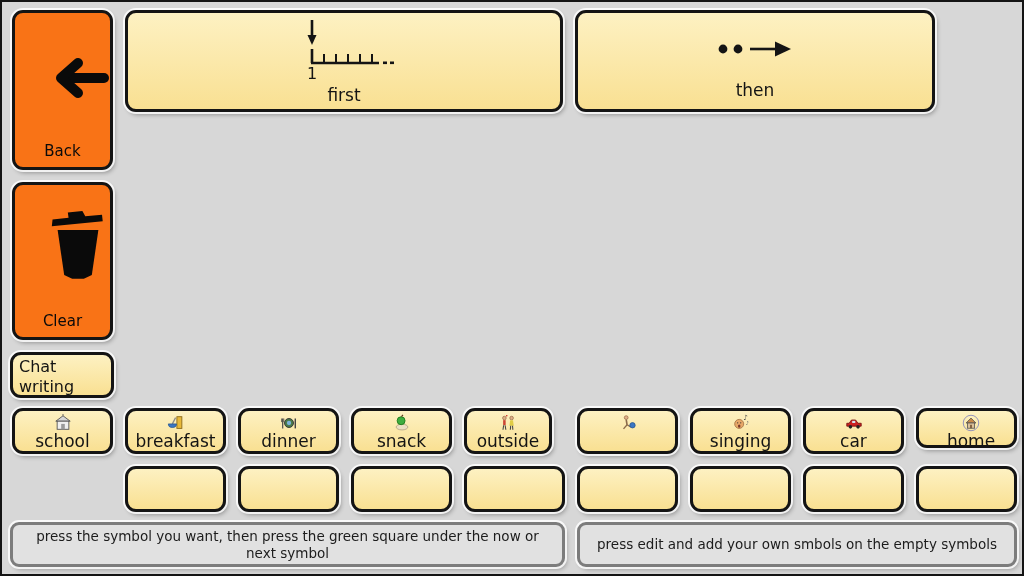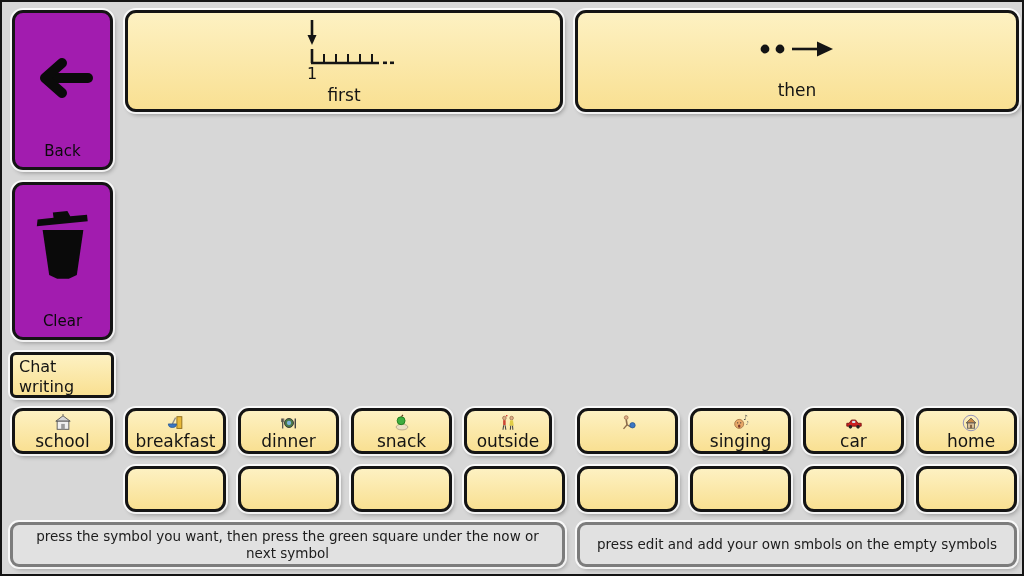--- a/index.html
+++ b/index.html
@@ -6,32 +6,32 @@
   .app{
     position:relative;width:1024px;height:576px;
     background:#d7d7d7;border:2px solid #141414;box-sizing:border-box;
     font-family:"DejaVu Sans",sans-serif;color:#141414;overflow:hidden;
   }
   .btn{position:absolute;box-sizing:border-box;border:3px solid #141414;border-radius:11px;
        box-shadow:0 0 0 2px rgba(255,255,255,.85), 2px 3px 4px rgba(0,0,0,.30);
        display:flex;flex-direction:column;align-items:center;justify-content:center;
        cursor:pointer;}
   .yellow{background:linear-gradient(#fdf1c2,#f9e092);}
-  .blue{background:#a21caf;}
+  .blue{background:#f97316;align-items:flex-end;}
   .graybox{position:absolute;box-sizing:border-box;background:#e1e1e1;border:3px solid #7c7c7c;
        border-radius:9px;box-shadow:0 0 0 2px rgba(255,255,255,.85), 2px 3px 4px rgba(0,0,0,.25);
        display:flex;align-items:center;justify-content:center;text-align:center;
        font-size:13.5px;line-height:17px;color:#1c1c1c;padding:2px 10px;}
   .navlabel{position:absolute;bottom:7px;left:0;right:0;text-align:center;font-size:15px;color:#0a0a0a;}
   .seq-label{font-size:17px;margin-top:1px;}
   .sym{padding-top:3px;justify-content:flex-start;}
   .sym .ic{height:18px;display:flex;align-items:center;justify-content:center;}
   .sym .lb{font-size:17px;line-height:19px;}
   .chatbtn{align-items:flex-start;justify-content:flex-start;overflow:hidden;
-       font-size:16px;line-height:20px;padding:2px 0 0 6px;text-align:left;border-radius:6px;}
+       font-size:16px;line-height:20px;padding:2px 0 0 6px;text-align:left;}
 </style>
 </head>
 <body>
 
 <div class="app">
 
   <div class="btn blue" style="left:10px;top:8px;width:101px;height:160px;">
     <span style="margin-bottom:20px;">
       <svg width="62" height="44" viewBox="0 0 62 44">
         <line x1="56" y1="22" x2="20" y2="22" stroke="#0a0a0a" stroke-width="10" stroke-linecap="round"></line>
@@ -54,21 +54,21 @@
         <line x1="76" y1="36" x2="76" y2="45" stroke="#141414" stroke-width="2"></line>
         <line x1="88" y1="36" x2="88" y2="45" stroke="#141414" stroke-width="2"></line>
         <rect x="99" y="43.5" width="4" height="2.6" fill="#141414"></rect>
         <rect x="106" y="43.5" width="4" height="2.6" fill="#141414"></rect>
         <text x="28" y="61" text-anchor="middle" font-size="16" fill="#141414">1</text>
       </svg>
     </span>
     <span class="seq-label">first</span>
   </div>
 
-  <div class="btn yellow" style="left:573px;top:8px;width:444px;height:102px;">
+  <div class="btn yellow" style="left:573px;top:8px;width:360px;height:102px;">
     <span style="margin-top:14px;">
       <svg width="82" height="26" viewBox="0 0 82 26">
         <circle cx="9" cy="13" r="4.4" fill="#141414"></circle>
         <circle cx="24" cy="13" r="4.4" fill="#141414"></circle>
         <line x1="36" y1="13" x2="62" y2="13" stroke="#141414" stroke-width="2.6"></line>
         <polygon points="61,5.5 61,20.5 77,13" fill="#141414"></polygon>
       </svg>
     </span>
     <span class="seq-label" style="margin-top:14px;">then</span>
   </div>
@@ -184,21 +184,21 @@
       <svg width="18" height="18" viewBox="0 0 20 20">
         <path d="M2 13.5 h16 v-3.2 h-3.6 l-2.6 -3.6 h-4.6 l-2.6 3.6 H2 z" fill="#cc2222" stroke="#7a1515" stroke-width="1"></path>
         <rect x="8" y="7.6" width="3.4" height="2.4" fill="#cfe2f0"></rect>
         <circle cx="6" cy="14.3" r="2" fill="#222"></circle>
         <circle cx="14.5" cy="14.3" r="2" fill="#222"></circle>
       </svg>
     </span>
     <span class="lb">car</span>
   </div>
 
-  <div class="btn yellow sym" style="left:914px;top:406px;width:101px;height:46px;padding-left:9px;">
+  <div class="btn yellow sym" style="left:914px;top:406px;width:101px;height:40px;padding-left:9px;">
     <span class="ic">
       <svg width="18" height="18" viewBox="0 0 20 20">
         <circle cx="10" cy="10" r="8.6" fill="none" stroke="#8888bb" stroke-width="1"></circle>
         <polygon points="4.5,10 10,4.5 15.5,10" fill="#c88848" stroke="#555" stroke-width="0.9"></polygon>
         <rect x="6" y="10" width="8" height="5.8" fill="#dcc09a" stroke="#555" stroke-width="0.9"></rect>
         <rect x="9" y="12" width="2" height="3.8" fill="#7a5a3a"></rect>
       </svg>
     </span>
     <span class="lb">home</span>
   </div>

